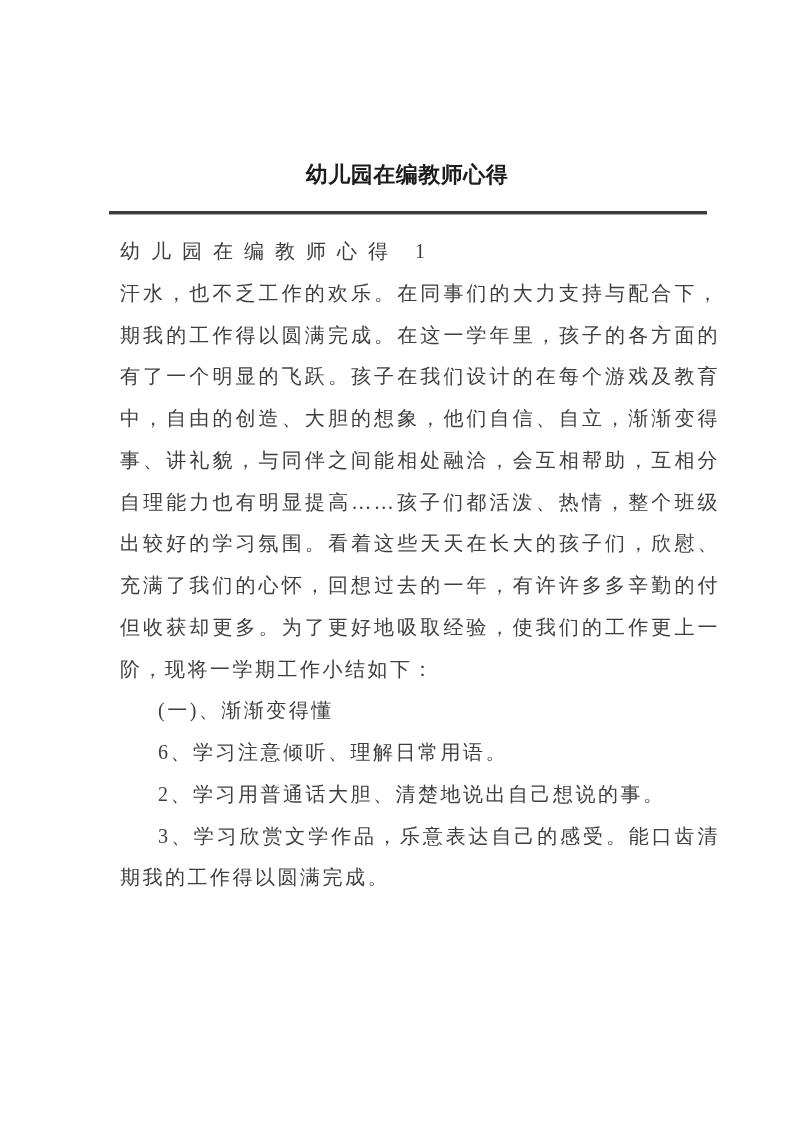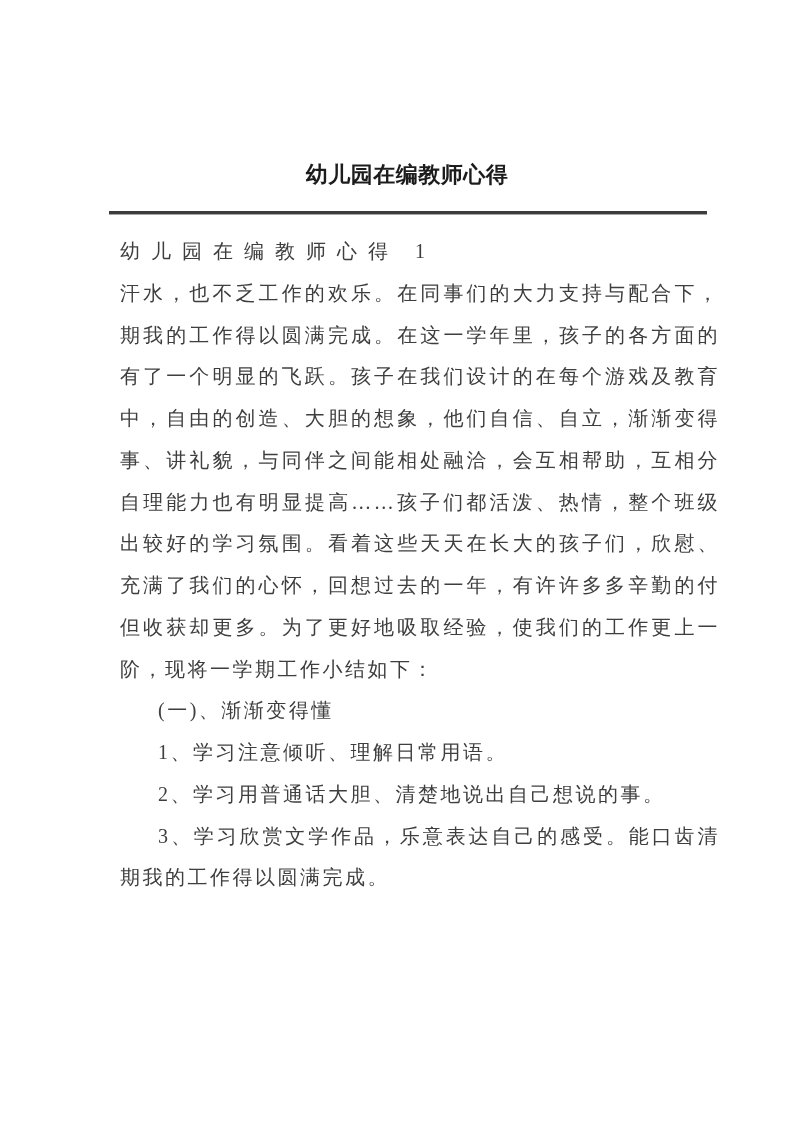--- a/index.html
+++ b/index.html
@@ -93,20 +93,20 @@
       <div class="line justify">期我的工作得以圆满完成。在这一学年里，孩子的各方面的进步</div>
       <div class="line justify">有了一个明显的飞跃。孩子在我们设计的在每个游戏及教育活动</div>
       <div class="line justify">中，自由的创造、大胆的想象，他们自信、自立，渐渐变得懂</div>
       <div class="line justify">事、讲礼貌，与同伴之间能相处融洽，会互相帮助，互相分享，</div>
       <div class="line justify">自理能力也有明显提高……孩子们都活泼、热情，整个班级呈现</div>
       <div class="line justify">出较好的学习氛围。看着这些天天在长大的孩子们，欣慰、自豪</div>
       <div class="line justify">充满了我们的心怀，回想过去的一年，有许许多多辛勤的付出，</div>
       <div class="line justify">但收获却更多。为了更好地吸取经验，使我们的工作更上一个台</div>
       <div class="line">阶，现将一学期工作小结如下：</div>
       <div class="line indent">(一)、渐渐变得懂</div>
-      <div class="line indent">1、学习注意倾听、理解日常用语。</div>
+      <div class="line indent">6、学习注意倾听、理解日常用语。</div>
       <div class="line indent">2、学习用普通话大胆、清楚地说出自己想说的事。</div>
       <div class="line indent justify">3、学习欣赏文学作品，乐意表达自己的感受。能口齿清楚</div>
       <div class="line">期我的工作得以圆满完成。</div>
     </div>
 
   <div class="page-footer">第 1 页 共 8 页</div>
 </div>
 
 </body></html>

